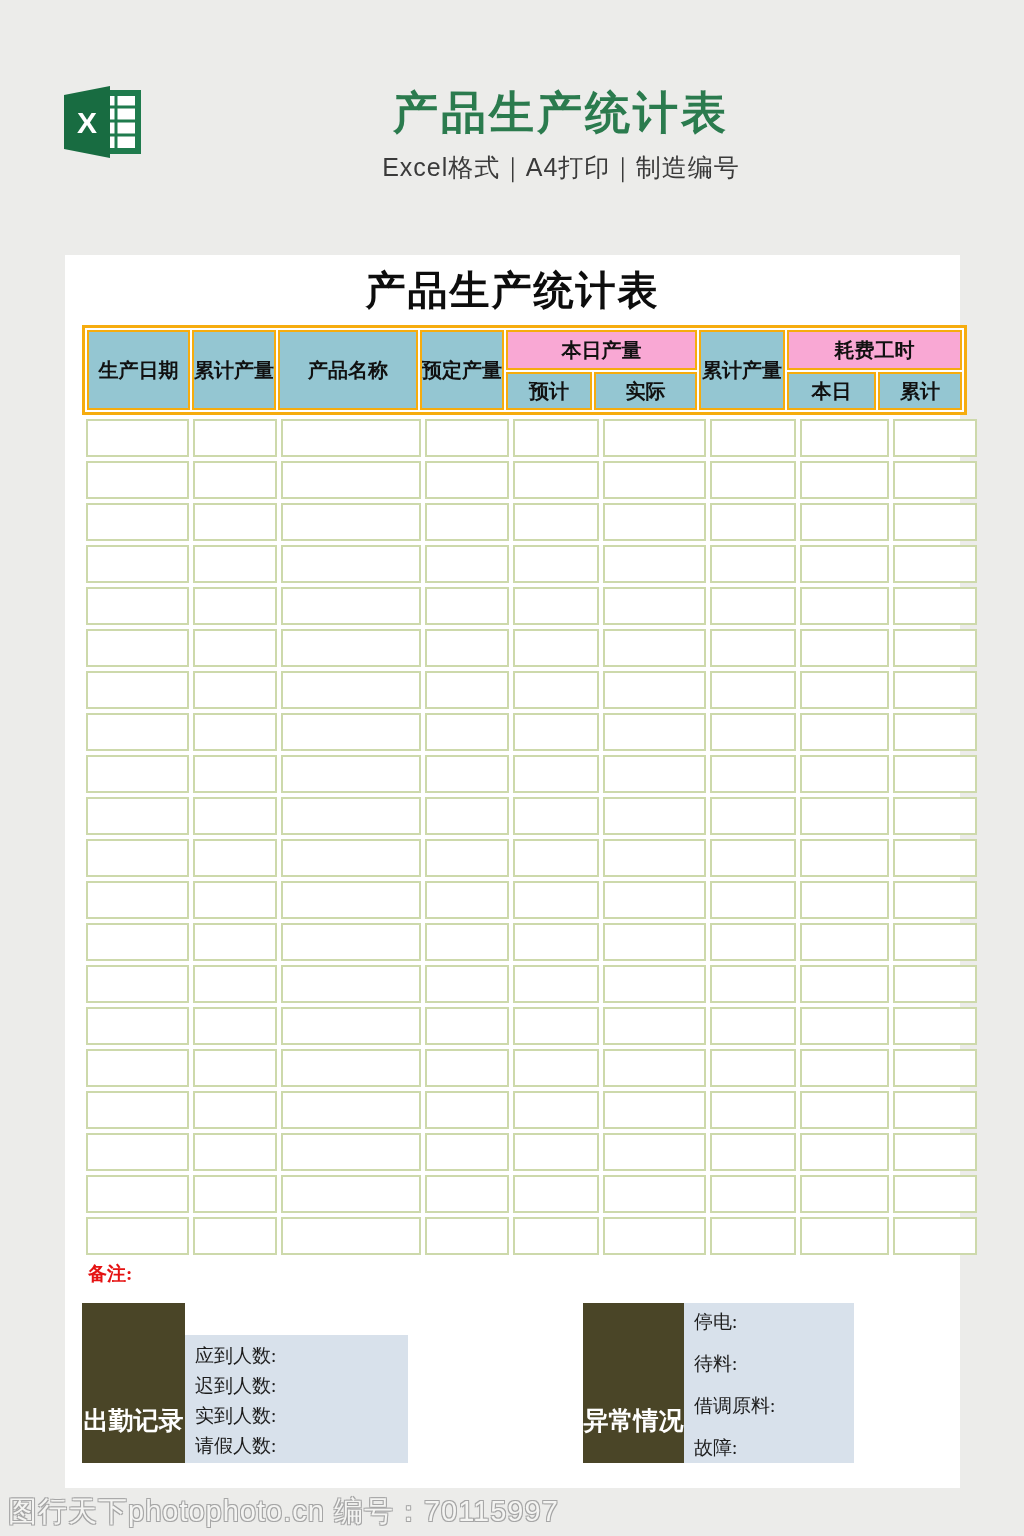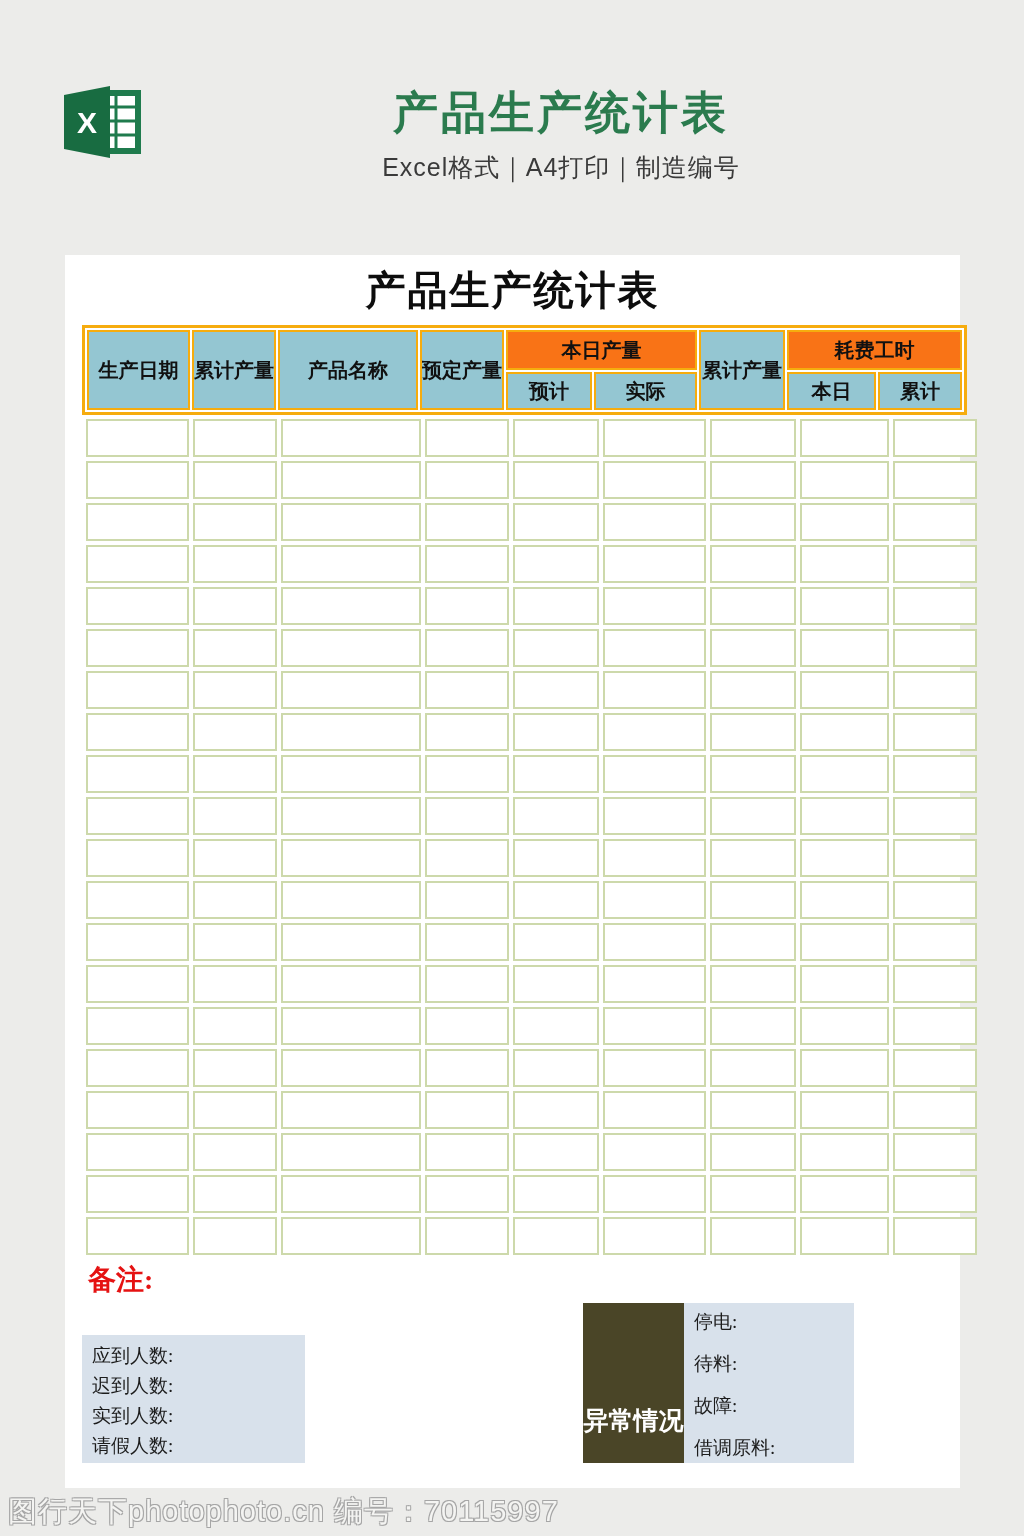--- a/index.html
+++ b/index.html
@@ -23,28 +23,28 @@
   
   table{table-layout:fixed;}
   .head-table{position:absolute;top:70px;left:17px;width:859px;
               border-collapse:separate;border-spacing:2px;
               border:3px solid var(--gold,#f6ac0e);background:#fff;box-sizing:border-box;}
   .head-table th{border:2px solid var(--gold,#f6ac0e);background:var(--blue,#94c6d2);
                  font-family:"Liberation Serif", serif;
                  font-size:20px;font-weight:bold;color:#111;padding:0;overflow:hidden;}
   .head-table tr.r1 th{height:36px;}
   .head-table tr.r2 th{height:34px;}
-  .head-table th.group{background:#f97316;}
+  .head-table th.group{background:#f9a8d4;}
   
   .body-table{position:absolute;top:160px;left:17px;width:859px;
               border-collapse:separate;border-spacing:4px;}
   .body-table td{border:2px solid var(--grid,#cdd9ab);background:#fff;height:34px;padding:0;}
   
   .note-label{position:absolute;top:1006px;left:23px;color:var(--red,#e51212);
-              font-family:"Liberation Serif", serif;font-weight:bold;font-size:28px;}
+              font-family:"Liberation Serif", serif;font-weight:bold;font-size:19px;}
   .record-block{position:absolute;top:1048px;display:flex;height:160px;}
   .record-block.attendance{left:17px;}
   .record-block.abnormal{left:518px;}
   .record-title{background:var(--olive,#4a4527);color:#fff;
                 font-family:"Liberation Serif", serif;font-size:25px;font-weight:bold;
                 display:flex;align-items:flex-end;justify-content:center;
                 padding-bottom:26px;box-sizing:border-box;}
   .attendance .record-title{width:103px;}
   .abnormal .record-title{width:101px;}
   .record-rows{background:var(--labelbg,#d8e1eb);display:flex;flex-direction:column;
@@ -344,33 +344,34 @@
           <td></td>
           <td></td>
           <td></td>
         </tr>
       </tbody>
   </table>
 
   <div class="note-label">备注:</div>
 
   <div class="record-block attendance">
+    <div class="record-title">出勤记录</div>
     <div class="record-rows">
       <div class="record-row">应到人数:</div>
       <div class="record-row">迟到人数:</div>
       <div class="record-row">实到人数:</div>
       <div class="record-row">请假人数:</div>
     </div>
   </div>
 
   <div class="record-block abnormal">
     <div class="record-title">异常情况</div>
     <div class="record-rows">
       <div class="record-row">停电:</div>
       <div class="record-row">待料:</div>
+      <div class="record-row">借调原料:</div>
       <div class="record-row">故障:</div>
-      <div class="record-row">借调原料:</div>
     </div>
   </div>
 
 </div>
 
 <div class="watermark">图行天下photophoto.cn 编号：70115997</div>
 
 </body></html>

